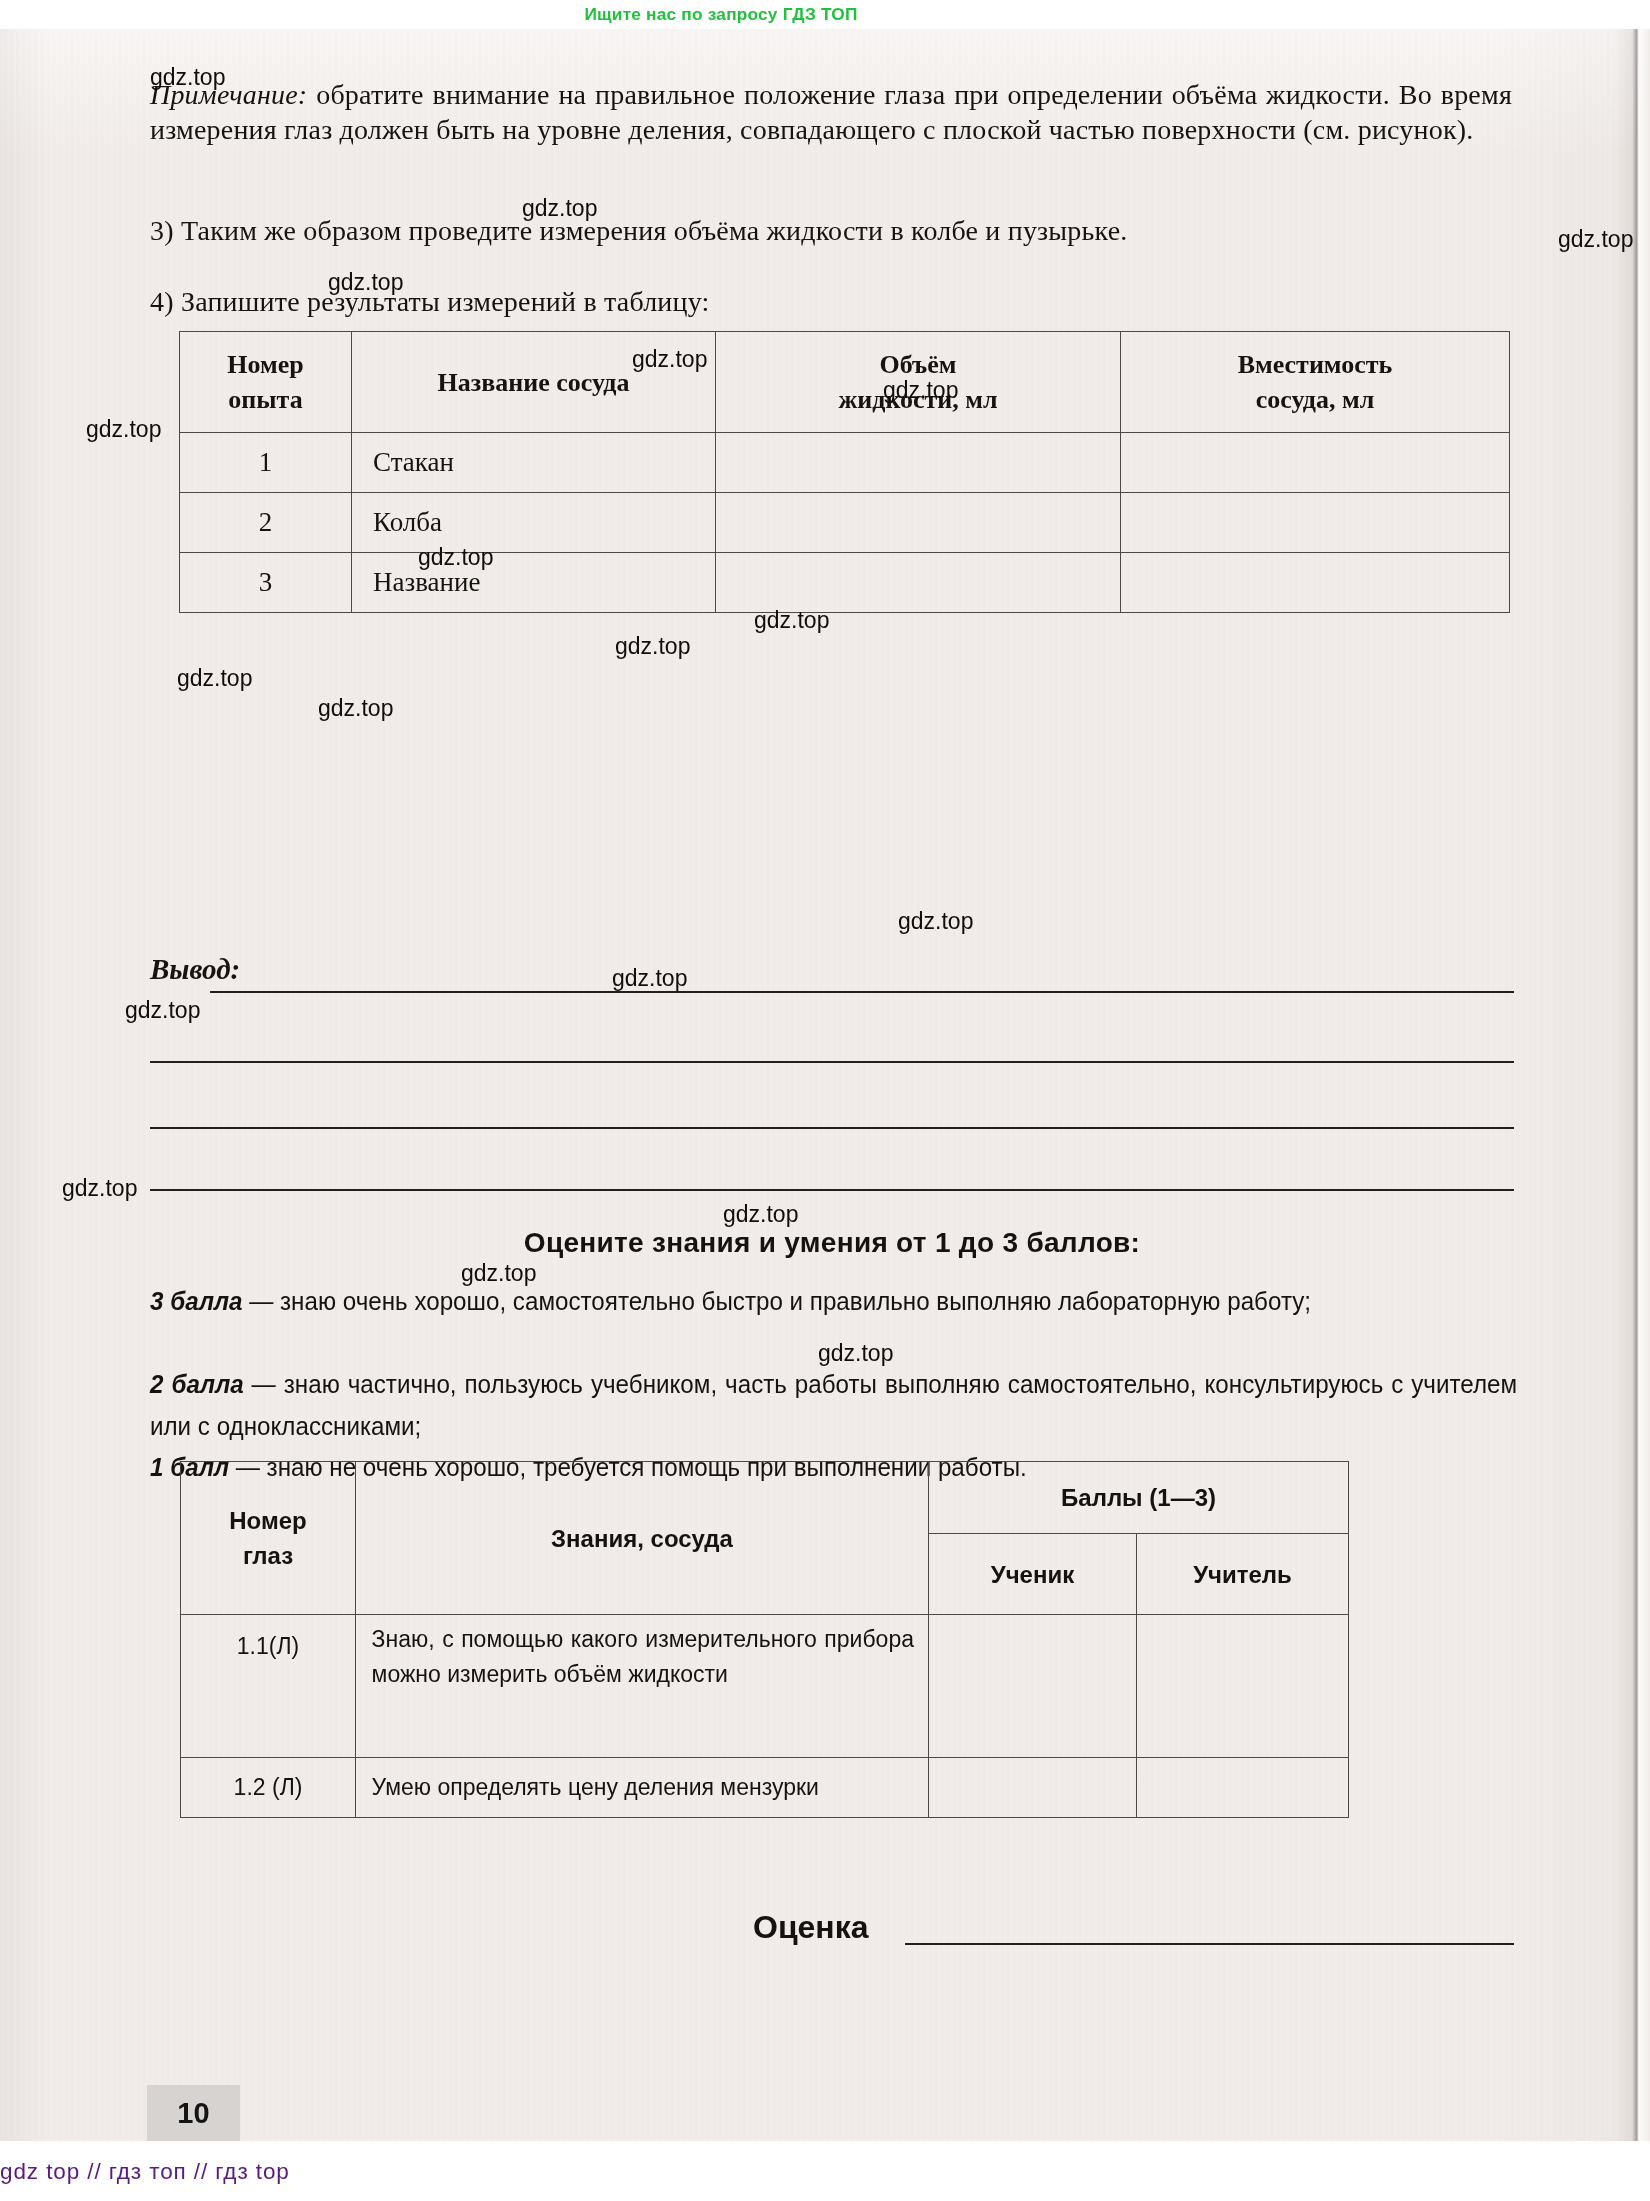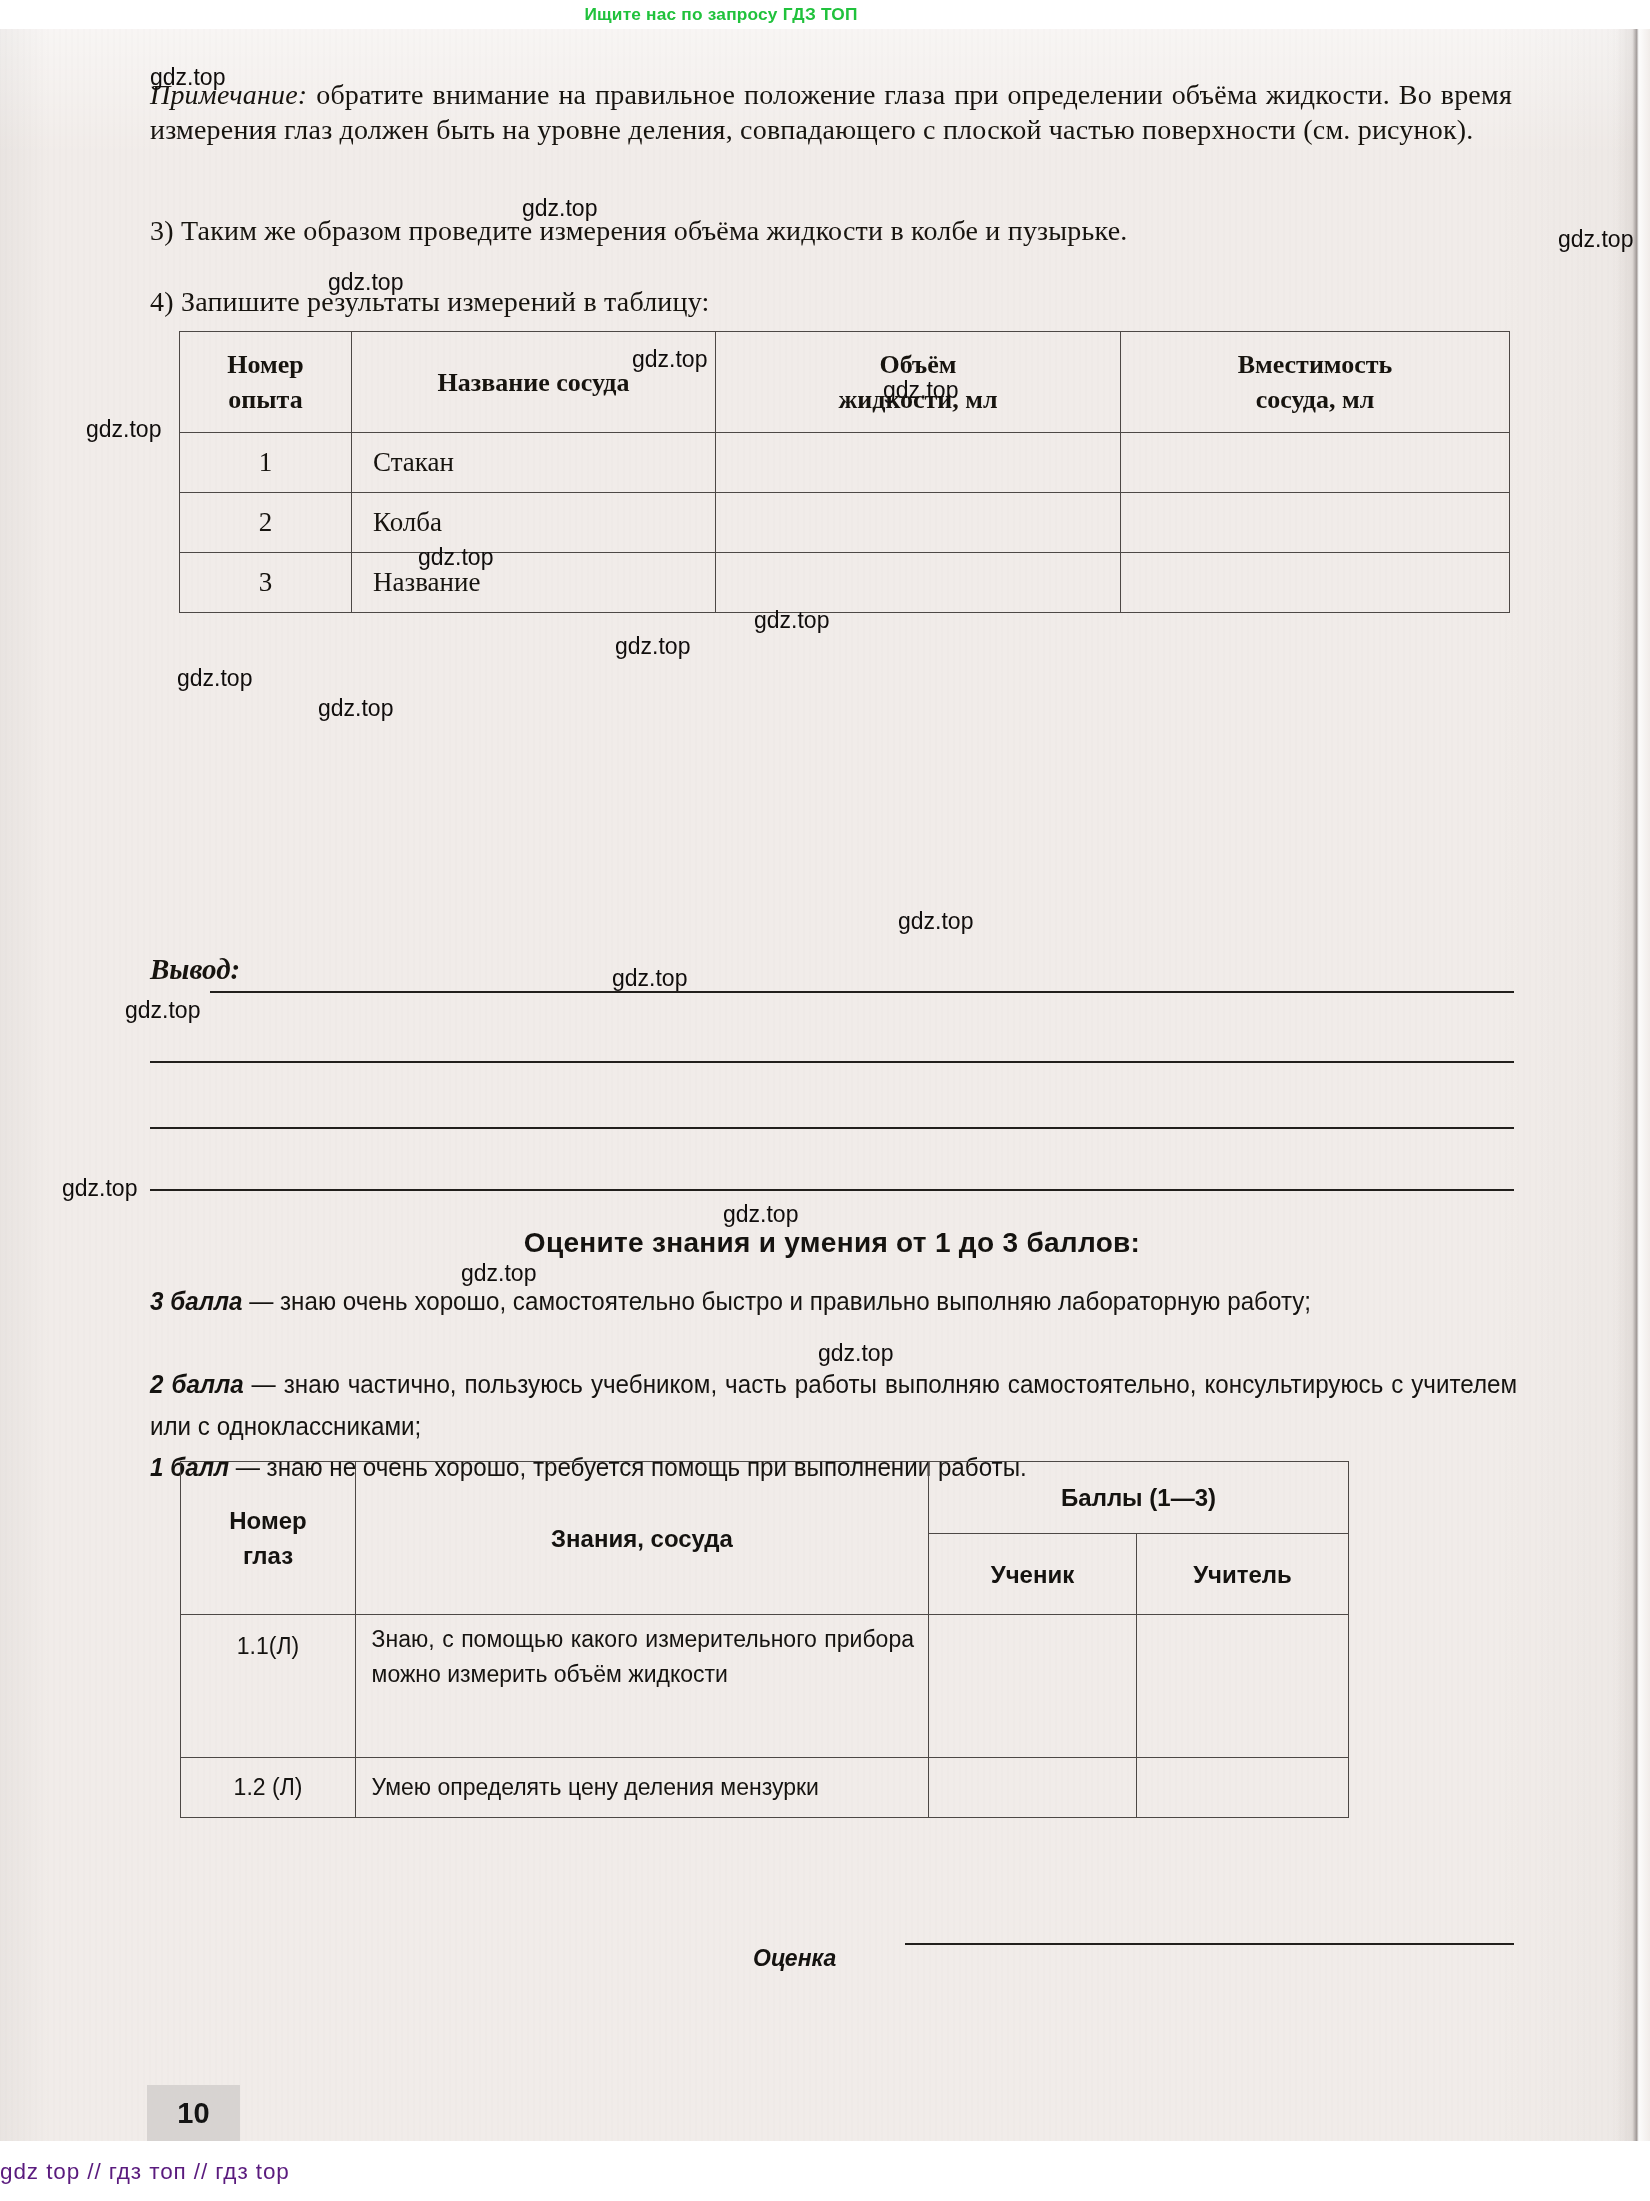--- a/index.html
+++ b/index.html
@@ -107,21 +107,21 @@
     font-family:"Liberation Sans",sans-serif;
     font-weight:700;font-size:28px;color:#151310;
     text-align:center;letter-spacing:0.3px;
   }
   .vyvod{
     font-family:"Liberation Serif",serif;
     font-style:italic;font-weight:700;font-size:29px;color:#17140f;
   }
   .ocenka{
     font-family:"Liberation Sans",sans-serif;
-    font-weight:700;font-style:italic;font-size:23px;color:#151310;margin-top:36px;
+    font-weight:700;font-size:32px;color:#151310;
   }
   
   #page-number-box{
     position:absolute;left:147px;top:2056px;
     width:93px;height:90px;
     background:#d7d3d1;
     display:flex;align-items:flex-start;justify-content:center;
     padding-top:12px;box-sizing:border-box;
   }
   #page-number-box span{

